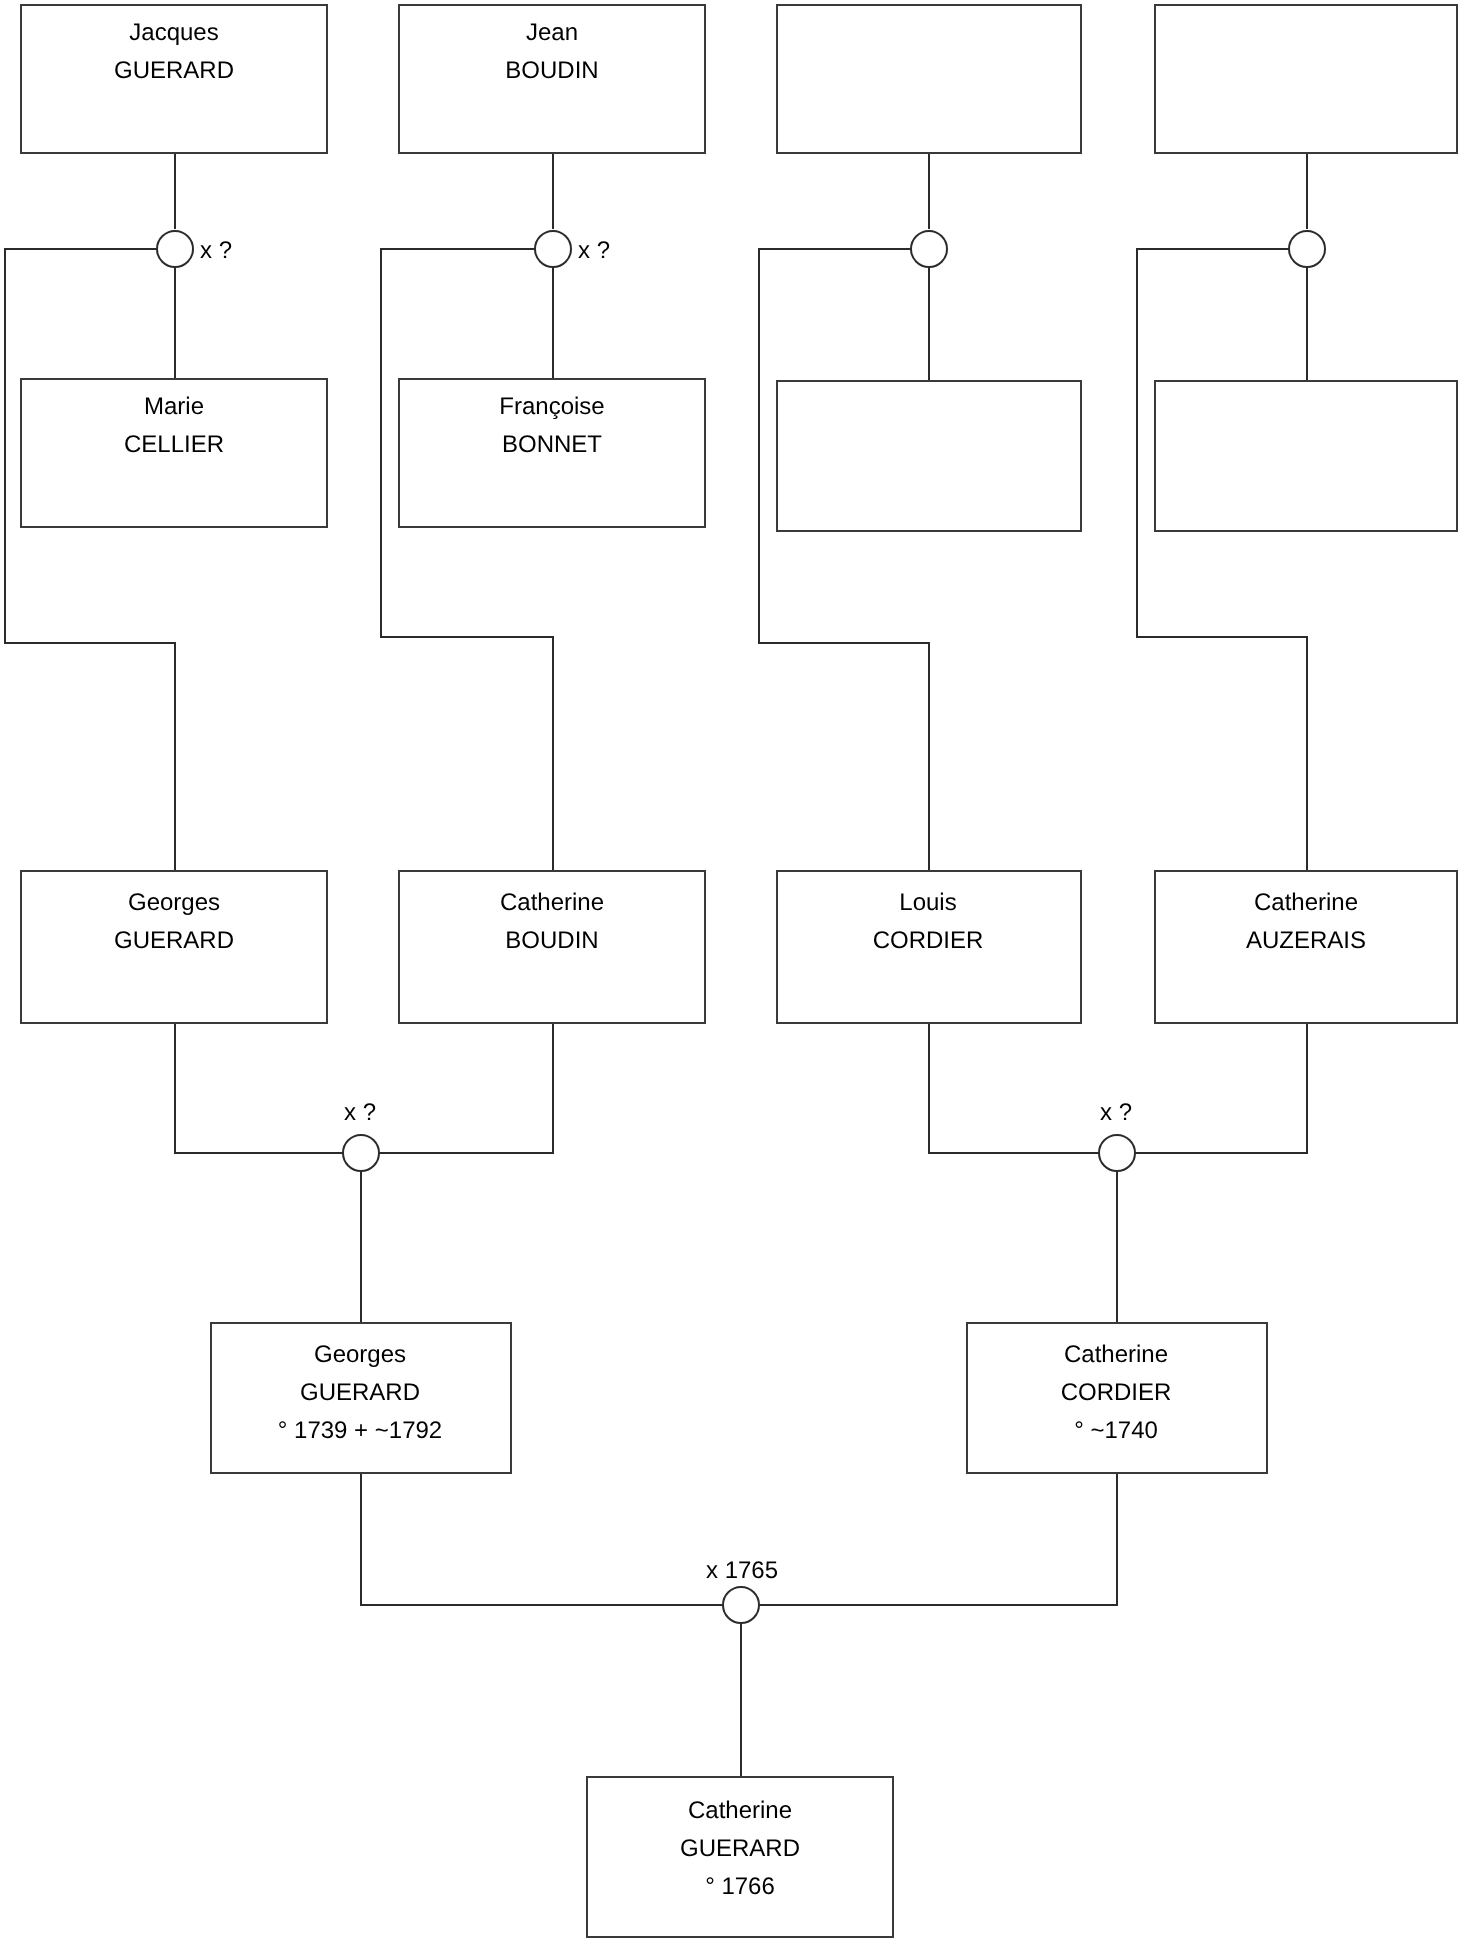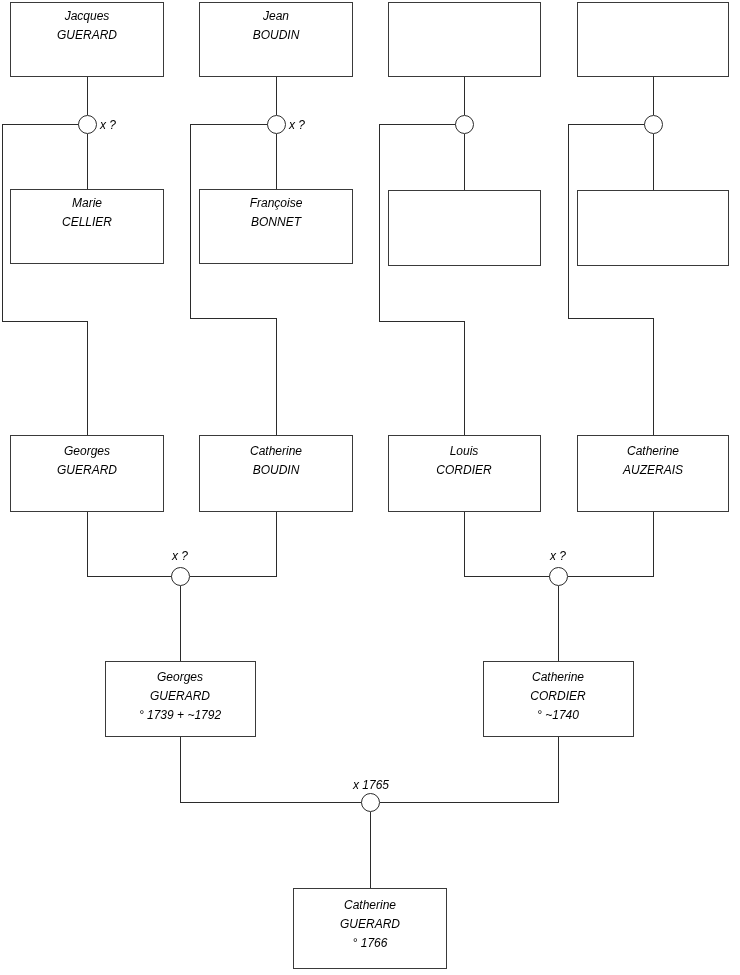--- a/index.html
+++ b/index.html
@@ -10,21 +10,20 @@
   body {
     width: 740px;
     height: 975px;
     font-family: "Liberation Sans", sans-serif;
     overflow: hidden;
   }
   #tree-root {
     position: relative;
     width: 740px;
     height: 893px;
-    font-style: italic;
   }
   svg.tree-svg {
     position: absolute;
     top: 0;
     left: 0;
     width: 740px;
     height: 975px;
     display: block;
   }
   .pbox rect {

